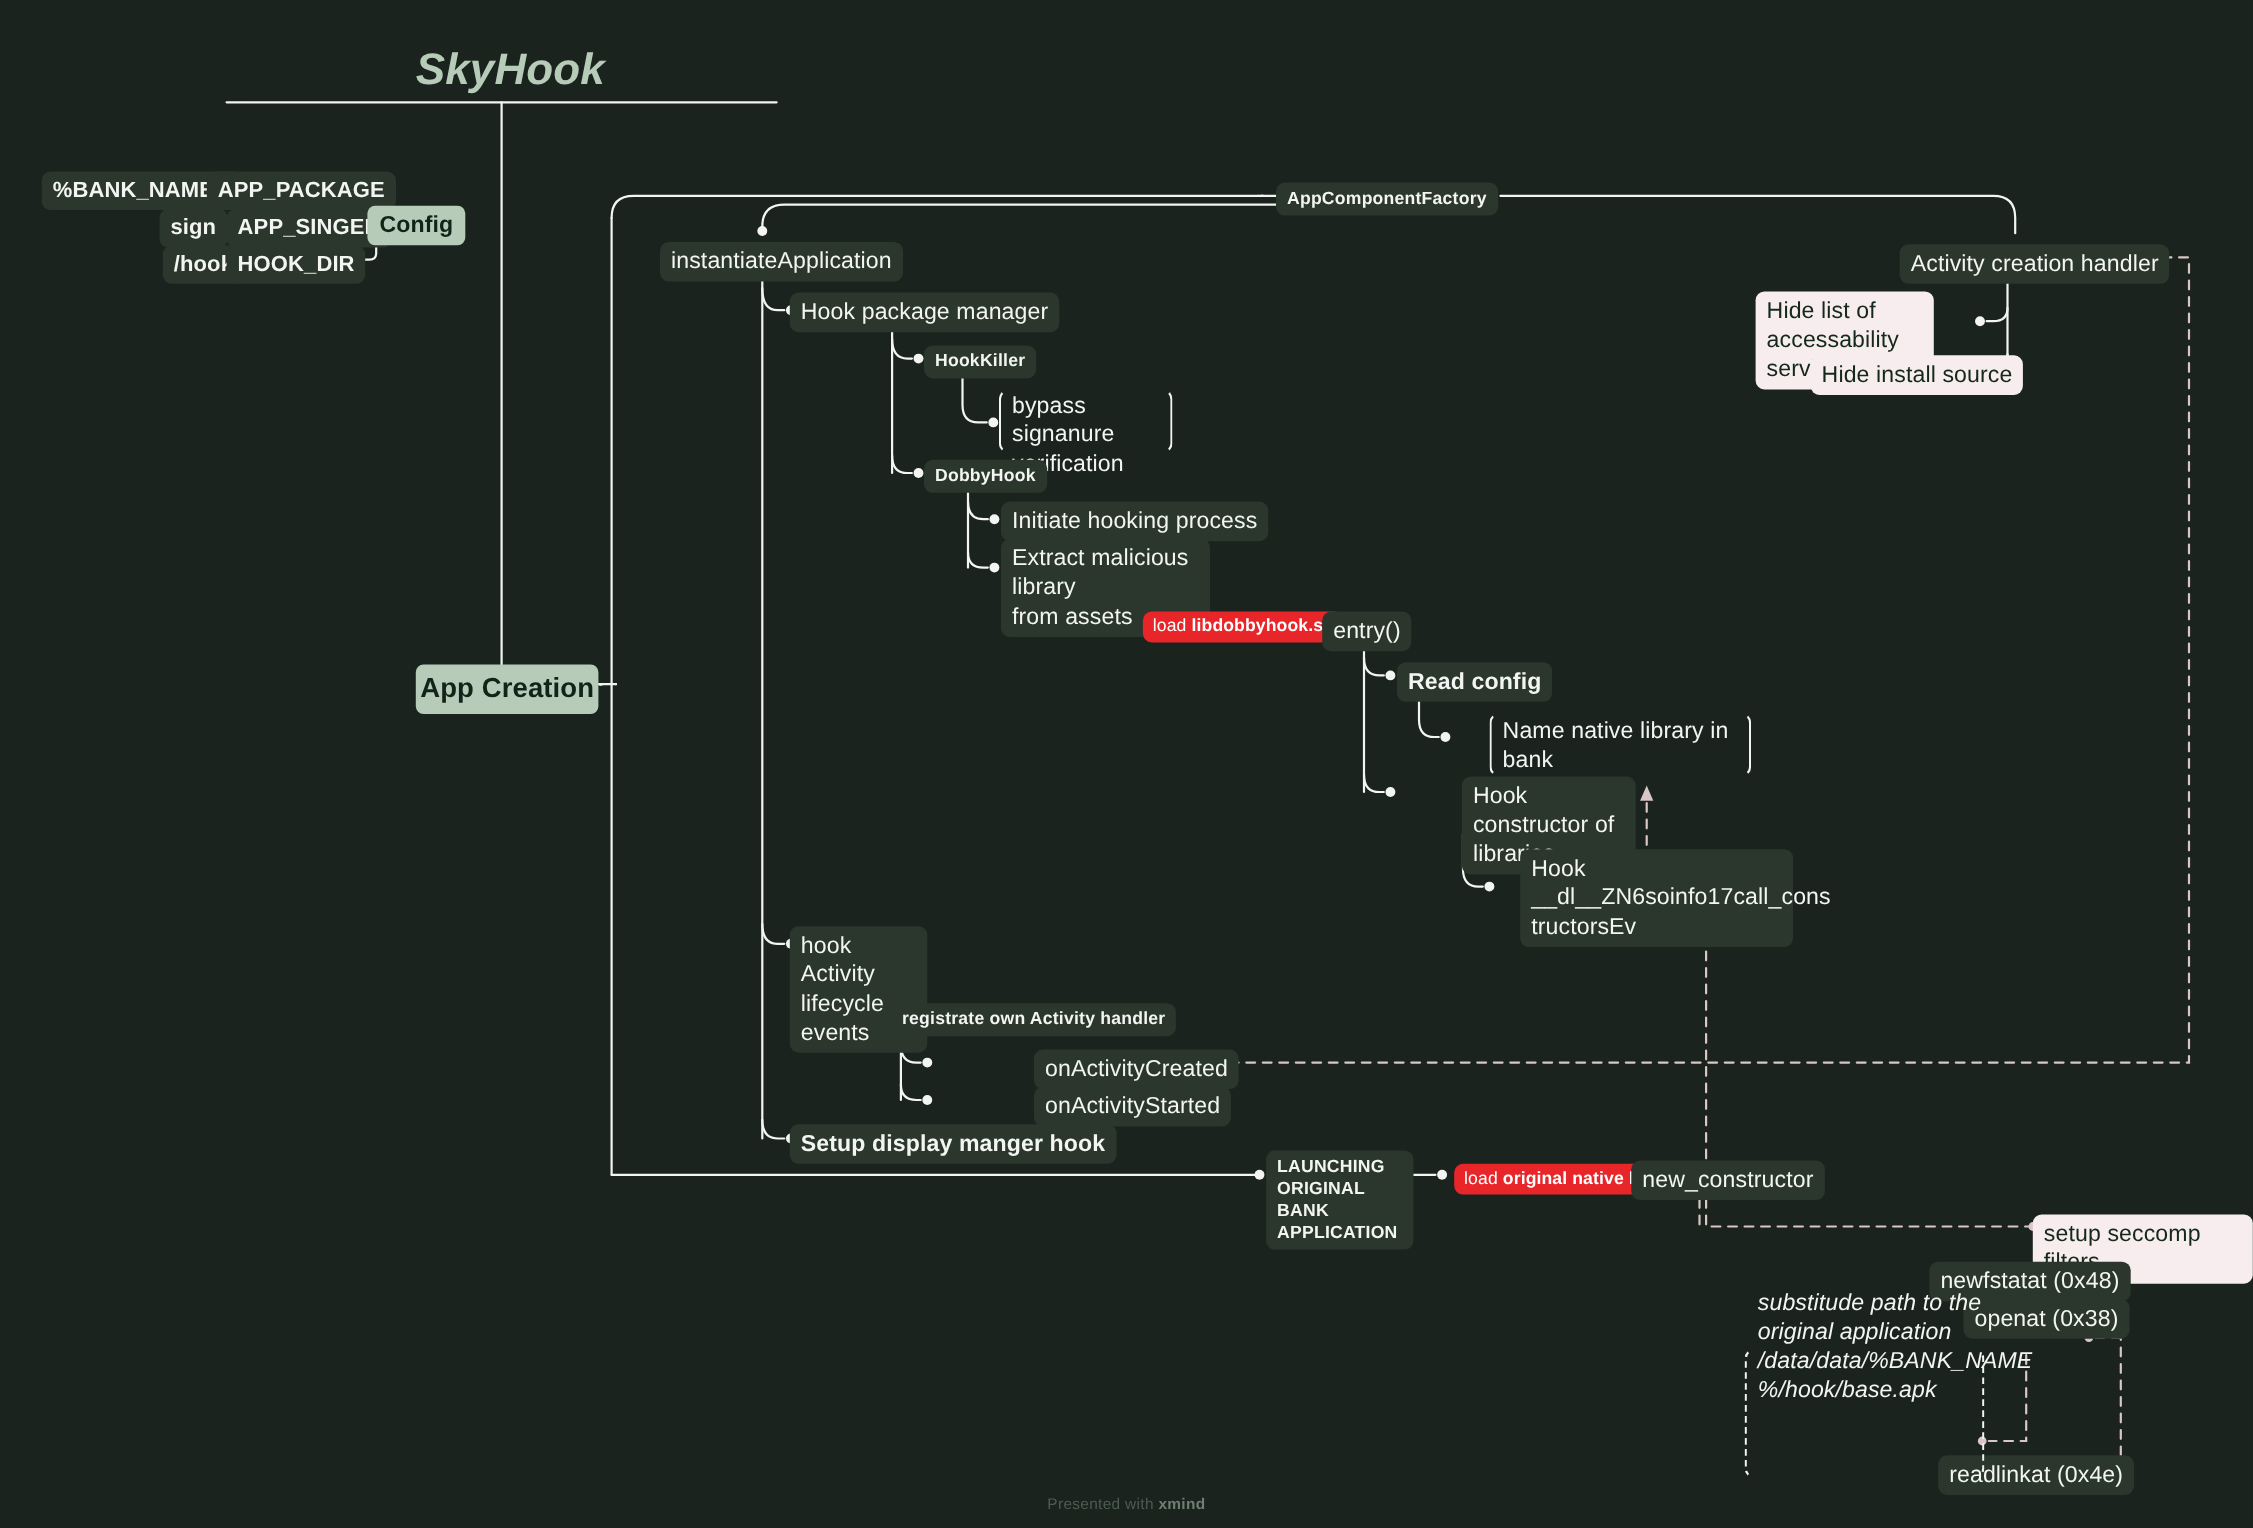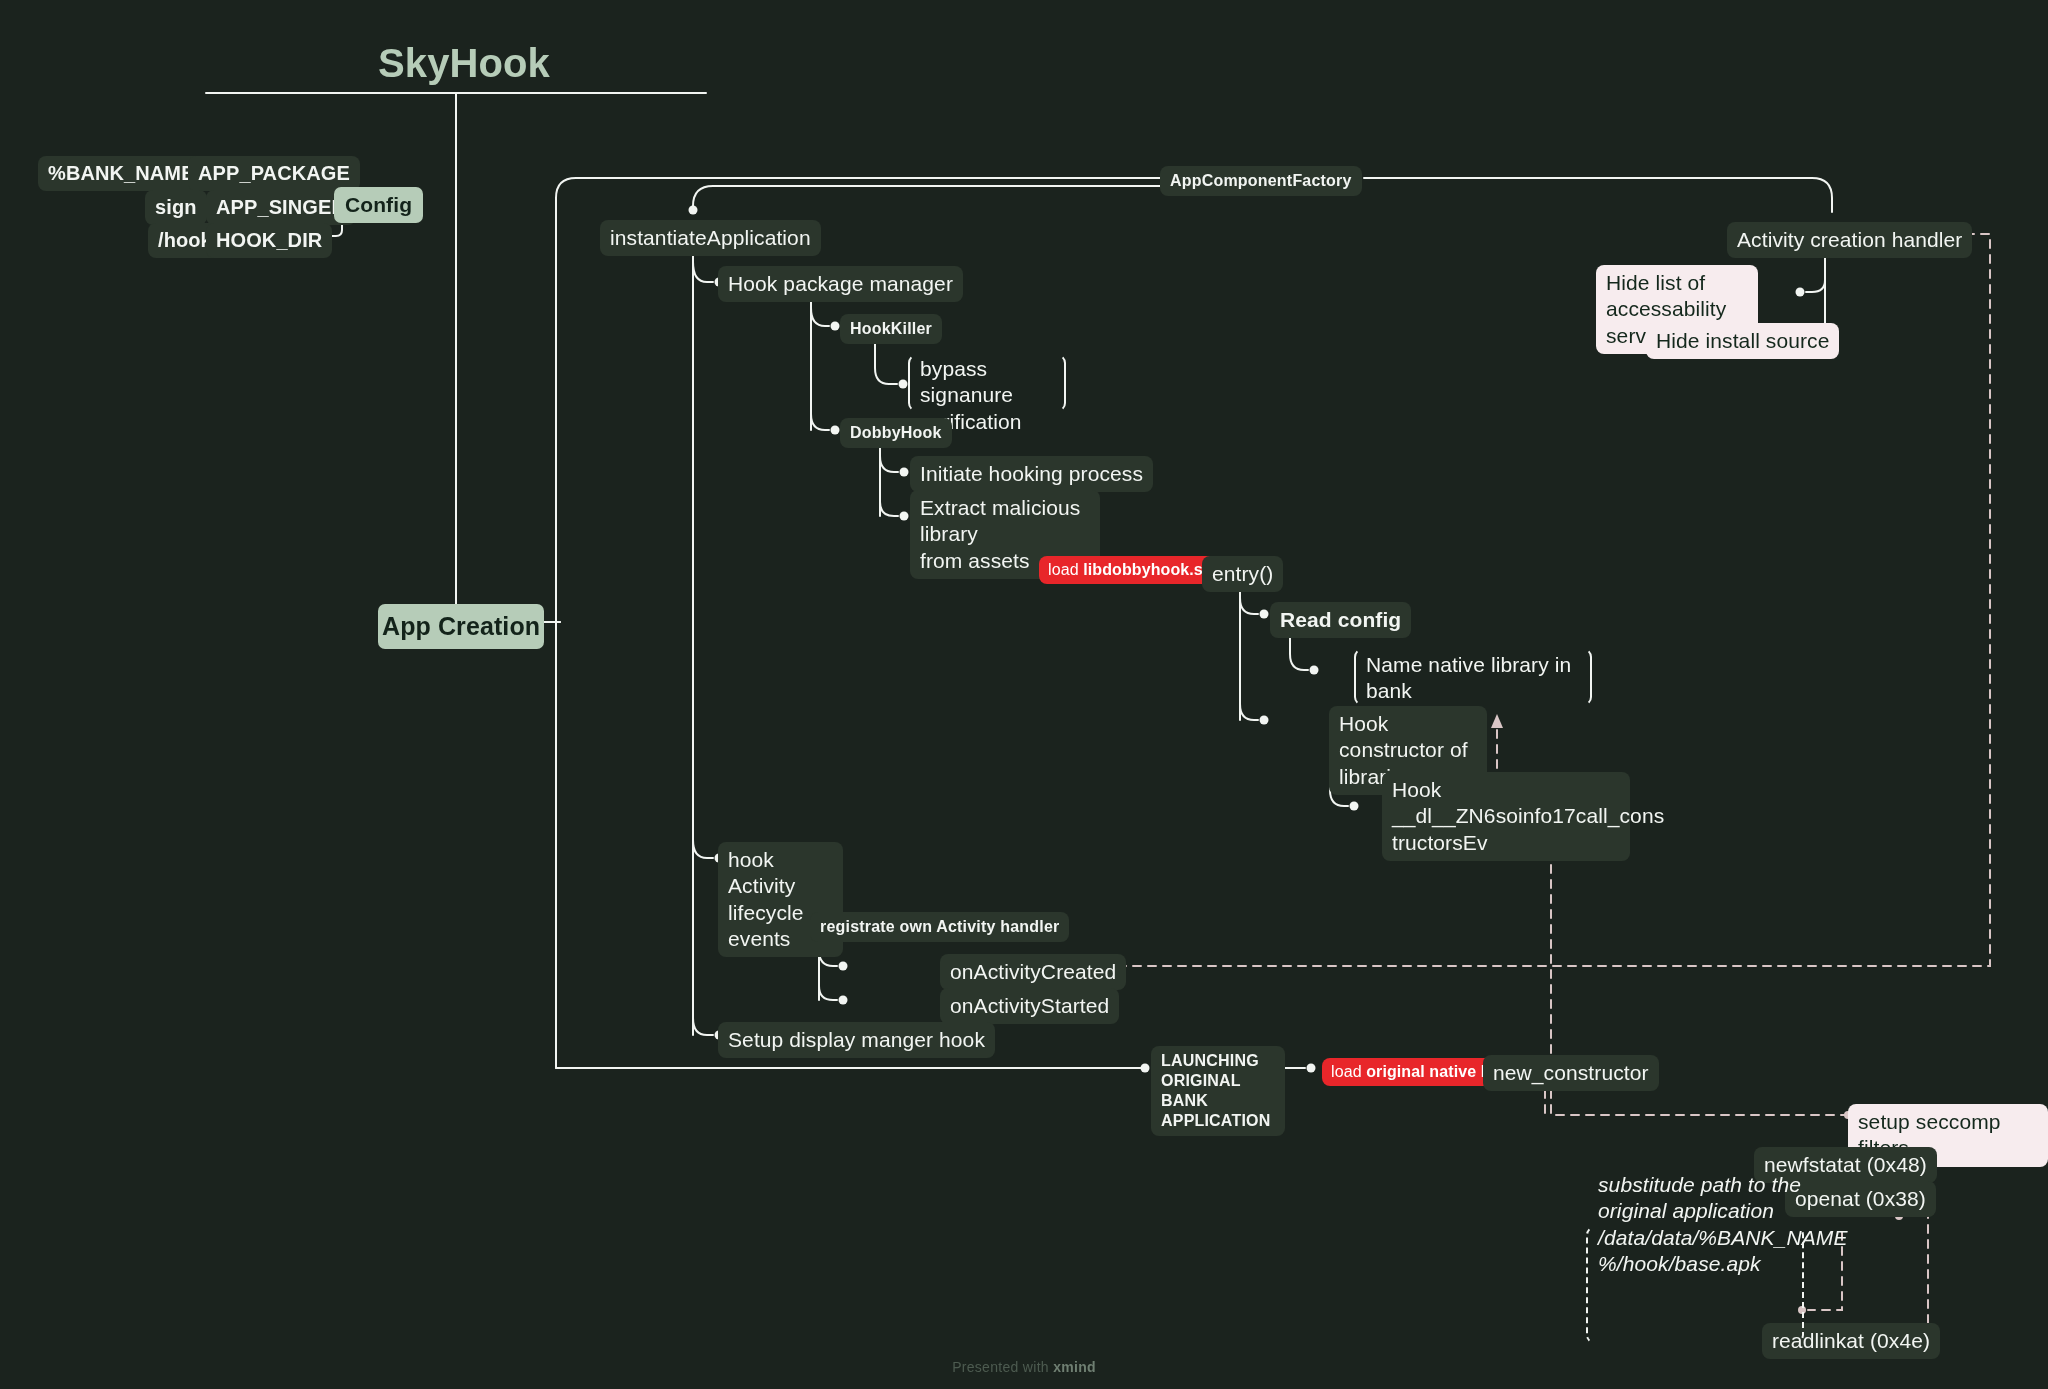--- a/index.html
+++ b/index.html
@@ -176,21 +176,21 @@
       <circle cx="1802" cy="1310" r="4"></circle>
       <circle cx="1104" cy="966" r="4"></circle>
       <circle cx="1848" cy="1115" r="4"></circle>
     </g>
 
     <g fill="#d9c6c6" stroke="none">
       <path d="M1497 714 L1491 728 L1503 728 Z"></path>
     </g>
   </svg>
 
-  <div class="node bigtitle" style="left:378px;top:38px;">SkyHook</div>
+  <div class="node bigtitle" style="left:378px;top:38px;font-style:italic;">SkyHook</div>
   <div class="node accent" style="left:378px;top:604px;">App Creation</div>
 
   <div class="node" style="left:38px;top:156px;font-size:20px;font-weight:bold;">%BANK_NAME%</div>
   <div class="node" style="left:188px;top:156px;font-size:20px;font-weight:bold;">APP_PACKAGE</div>
 
   <div class="node" style="left:145px;top:190px;font-size:20px;font-weight:bold;">sign</div>
   <div class="node" style="left:206px;top:190px;font-size:20px;font-weight:bold;">APP_SINGER</div>
 
   <div class="node" style="left:148px;top:223px;font-size:20px;font-weight:bold;">/hook</div>
   <div class="node" style="left:206px;top:223px;font-size:20px;font-weight:bold;">HOOK_DIR</div>
@@ -234,21 +234,21 @@
 tructorsEv</div>
 
   <div class="node" style="left:718px;top:842px;width:125px;">hook Activity
 lifecycle events</div>
 
   <div class="node small" style="left:810px;top:912px;">registrate own Activity handler</div>
 
   <div class="node" style="left:940px;top:954px;">onActivityCreated</div>
   <div class="node" style="left:940px;top:988px;">onActivityStarted</div>
 
-  <div class="node" style="left:718px;top:1022px;">Setup display manger hook</div>
+  <div class="node" style="left:718px;top:1022px;font-weight:bold;">Setup display manger hook</div>
 
   <div class="node small" style="left:1151px;top:1046px;width:134px;text-align:left;">LAUNCHING ORIGINAL
 BANK APPLICATION</div>
 
   <div class="node red" style="left:1322px;top:1058px;"><span class="lw">load </span><span>original native library</span></div>
 
   <div class="node" style="left:1483px;top:1055px;">new_constructor</div>
 
   <div class="node" style="left:1727px;top:222px;">Activity creation handler</div>
 

